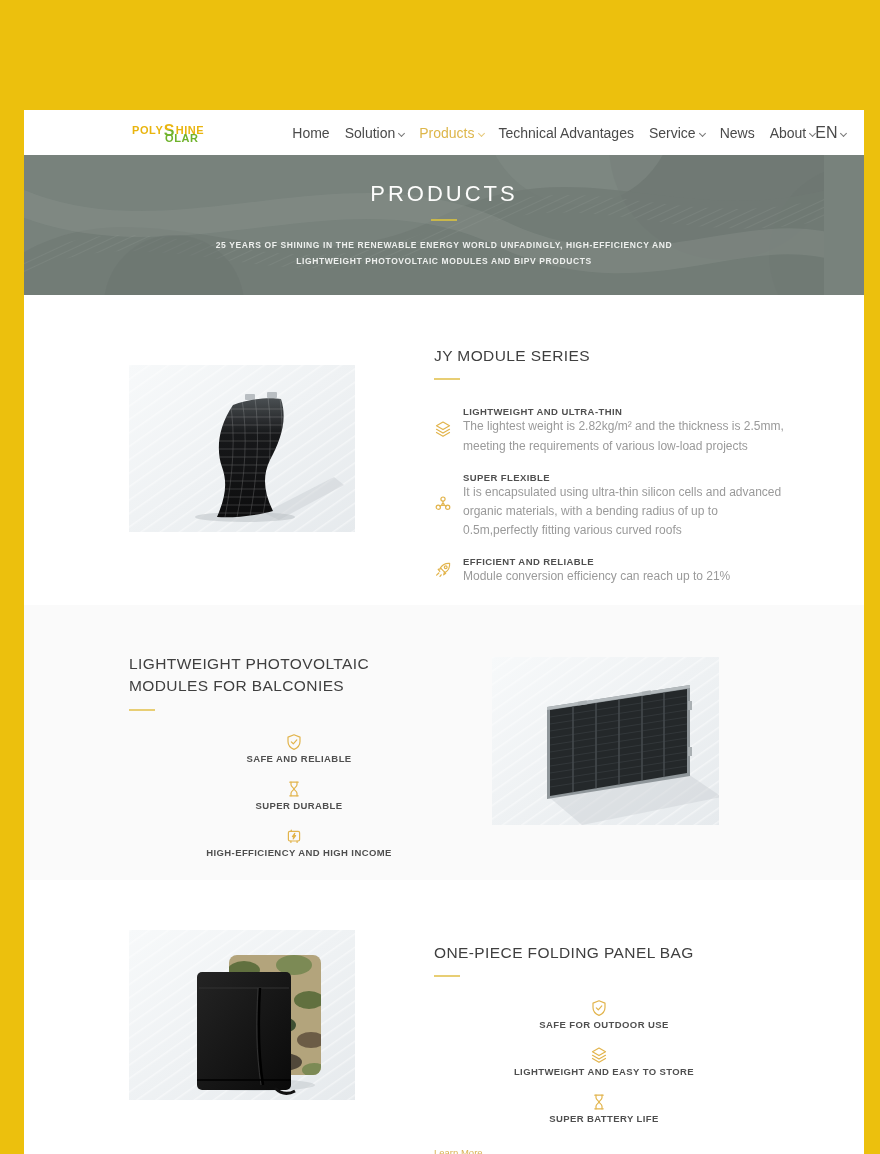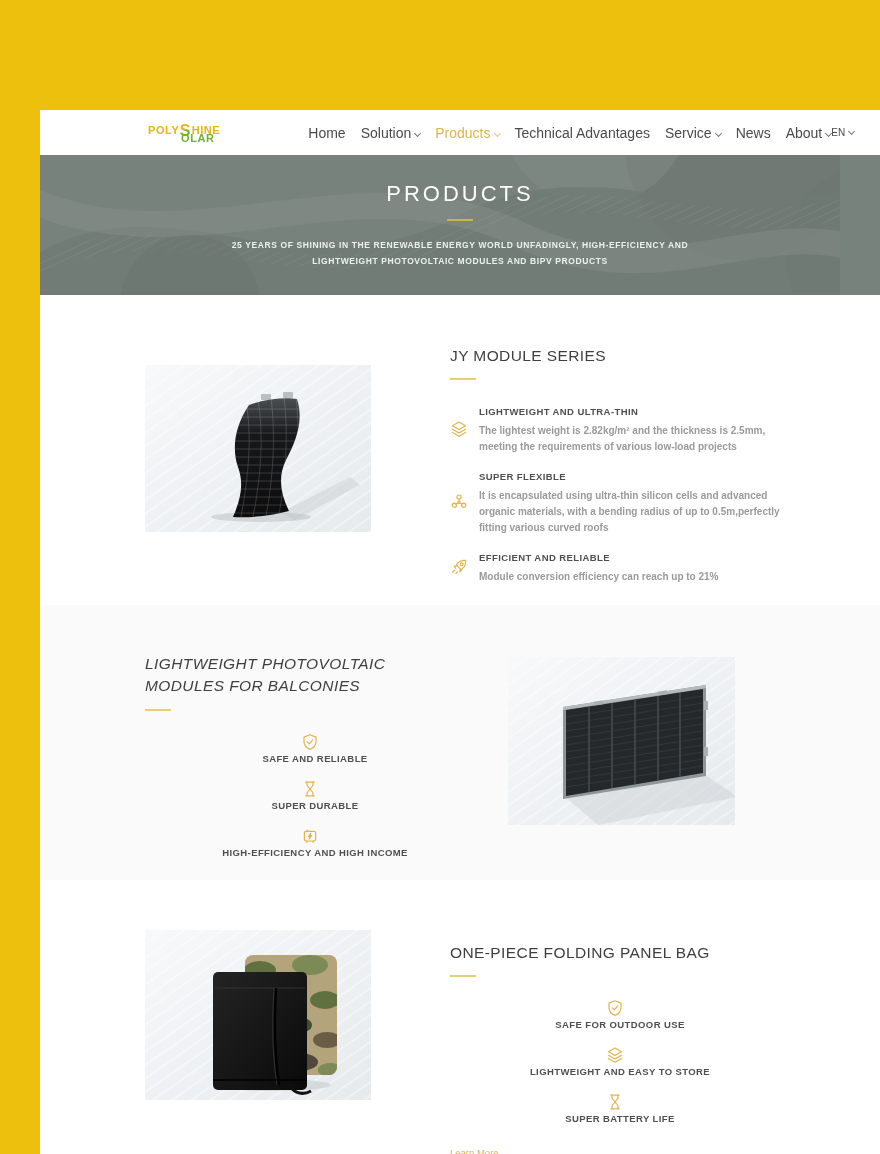--- a/index.html
+++ b/index.html
@@ -3,21 +3,21 @@
 <meta charset="utf-8">
 <style>
   html,body{margin:0;padding:0;}
   body{
     width:880px;height:1154px;position:relative;overflow:hidden;
     background:#ecc00d;
     font-family:"Liberation Sans", sans-serif;
     -webkit-font-smoothing:antialiased;
   }
   .page{
-    position:absolute;left:40px;top:110px;width:840px;height:1044px;
+    position:absolute;left:24px;top:110px;width:840px;height:1044px;
     background:#ffffff;
   }
 
   
   .header{height:45px;display:flex;align-items:center;background:#fff;}
   .logo{margin-left:108px;line-height:1;cursor:pointer;white-space:nowrap;}
   .logo-top{font-size:11px;font-weight:bold;letter-spacing:.6px;color:#e9b50f;}
   .logo-s{
     font-size:16px;font-weight:bold;display:inline-block;
     background:linear-gradient(#e9b50f 46%,#6fb32c 46%);
@@ -26,21 +26,21 @@
   }
   .logo-bottom{font-size:11px;font-weight:bold;letter-spacing:.6px;color:#6fb32c;margin-left:33px;margin-top:-4px;}
   .nav{display:flex;align-items:center;margin-left:88px;gap:15px;}
   .nav-item{font-size:14px;color:#4a4a4a;cursor:pointer;white-space:nowrap;}
   .nav-item.active{color:#ddb64b;}
   .caret{
     display:inline-block;width:4px;height:4px;
     border-right:1px solid currentColor;border-bottom:1px solid currentColor;
     transform:rotate(45deg);margin-left:4px;vertical-align:2px;opacity:.75;
   }
-  .lang{margin-left:auto;margin-right:112px;font-size:10px;color:#4a4a4a;cursor:pointer;white-space:nowrap;}
+  .lang{margin-left:auto;margin-right:112px;font-size:16px;color:#4a4a4a;cursor:pointer;white-space:nowrap;}
 
   
   .banner{position:relative;height:140px;background:#78827c;overflow:hidden;}
   .banner svg.bgart{position:absolute;left:0;top:0;}
   .banner-content{
     position:relative;height:100%;display:flex;flex-direction:column;
     align-items:center;justify-content:center;text-align:center;
   }
   .banner-title{
     color:#fdfdfc;font-size:22px;font-weight:300;letter-spacing:3px;margin:0 0 12px 0;
@@ -62,29 +62,29 @@
   .s3 .product-image{left:105px;top:50px;width:226px;height:170px;}
   .product-content{position:absolute;}
   .s1 .product-content{left:410px;top:50px;width:340px;}
   .s2 .product-content{left:105px;top:48px;width:340px;}
   .s3 .product-content{left:410px;top:62px;width:340px;}
 
   .section-title{
     font-size:15.5px;font-weight:400;color:#3f3f3f;letter-spacing:.4px;
     margin:0 0 11px 0;line-height:1.45;
   }
-  .s2 .section-title{width:300px;font-style:italic;}
+  .s2 .section-title{width:300px;}
   .title-dash{width:26px;height:2px;background:#e8ce74;margin-bottom:24px;}
 
   .feature{display:flex;align-items:center;margin-bottom:14px;}
   .s2 .feature,.s3 .feature{margin-bottom:18px;flex-direction:column;}
   .ficon{width:18px;height:18px;flex:0 0 18px;margin-right:11px;margin-top:-2px;}
   .ficon svg{width:18px;height:18px;stroke:#e2b44c;fill:none;stroke-width:1.2;stroke-linecap:round;stroke-linejoin:round;}
   .ftitle{font-size:9.5px;font-weight:bold;color:#4f4f4f;letter-spacing:.4px;padding-top:2px;}
-  .fdesc{font-size:10px;color:#9a9a9a;line-height:1.6;margin-top:6px;width:322px;font-weight:bold;}
+  .fdesc{font-size:12px;color:#9a9a9a;line-height:1.6;width:322px;}
   .learn-more{
     display:inline-block;font-size:9.5px;color:#d9b355;cursor:pointer;
     text-decoration:underline;margin-top:0;
   }
 </style>
 </head>
 <body>
 
 <svg width="0" height="0" style="position:absolute">
   <defs>

